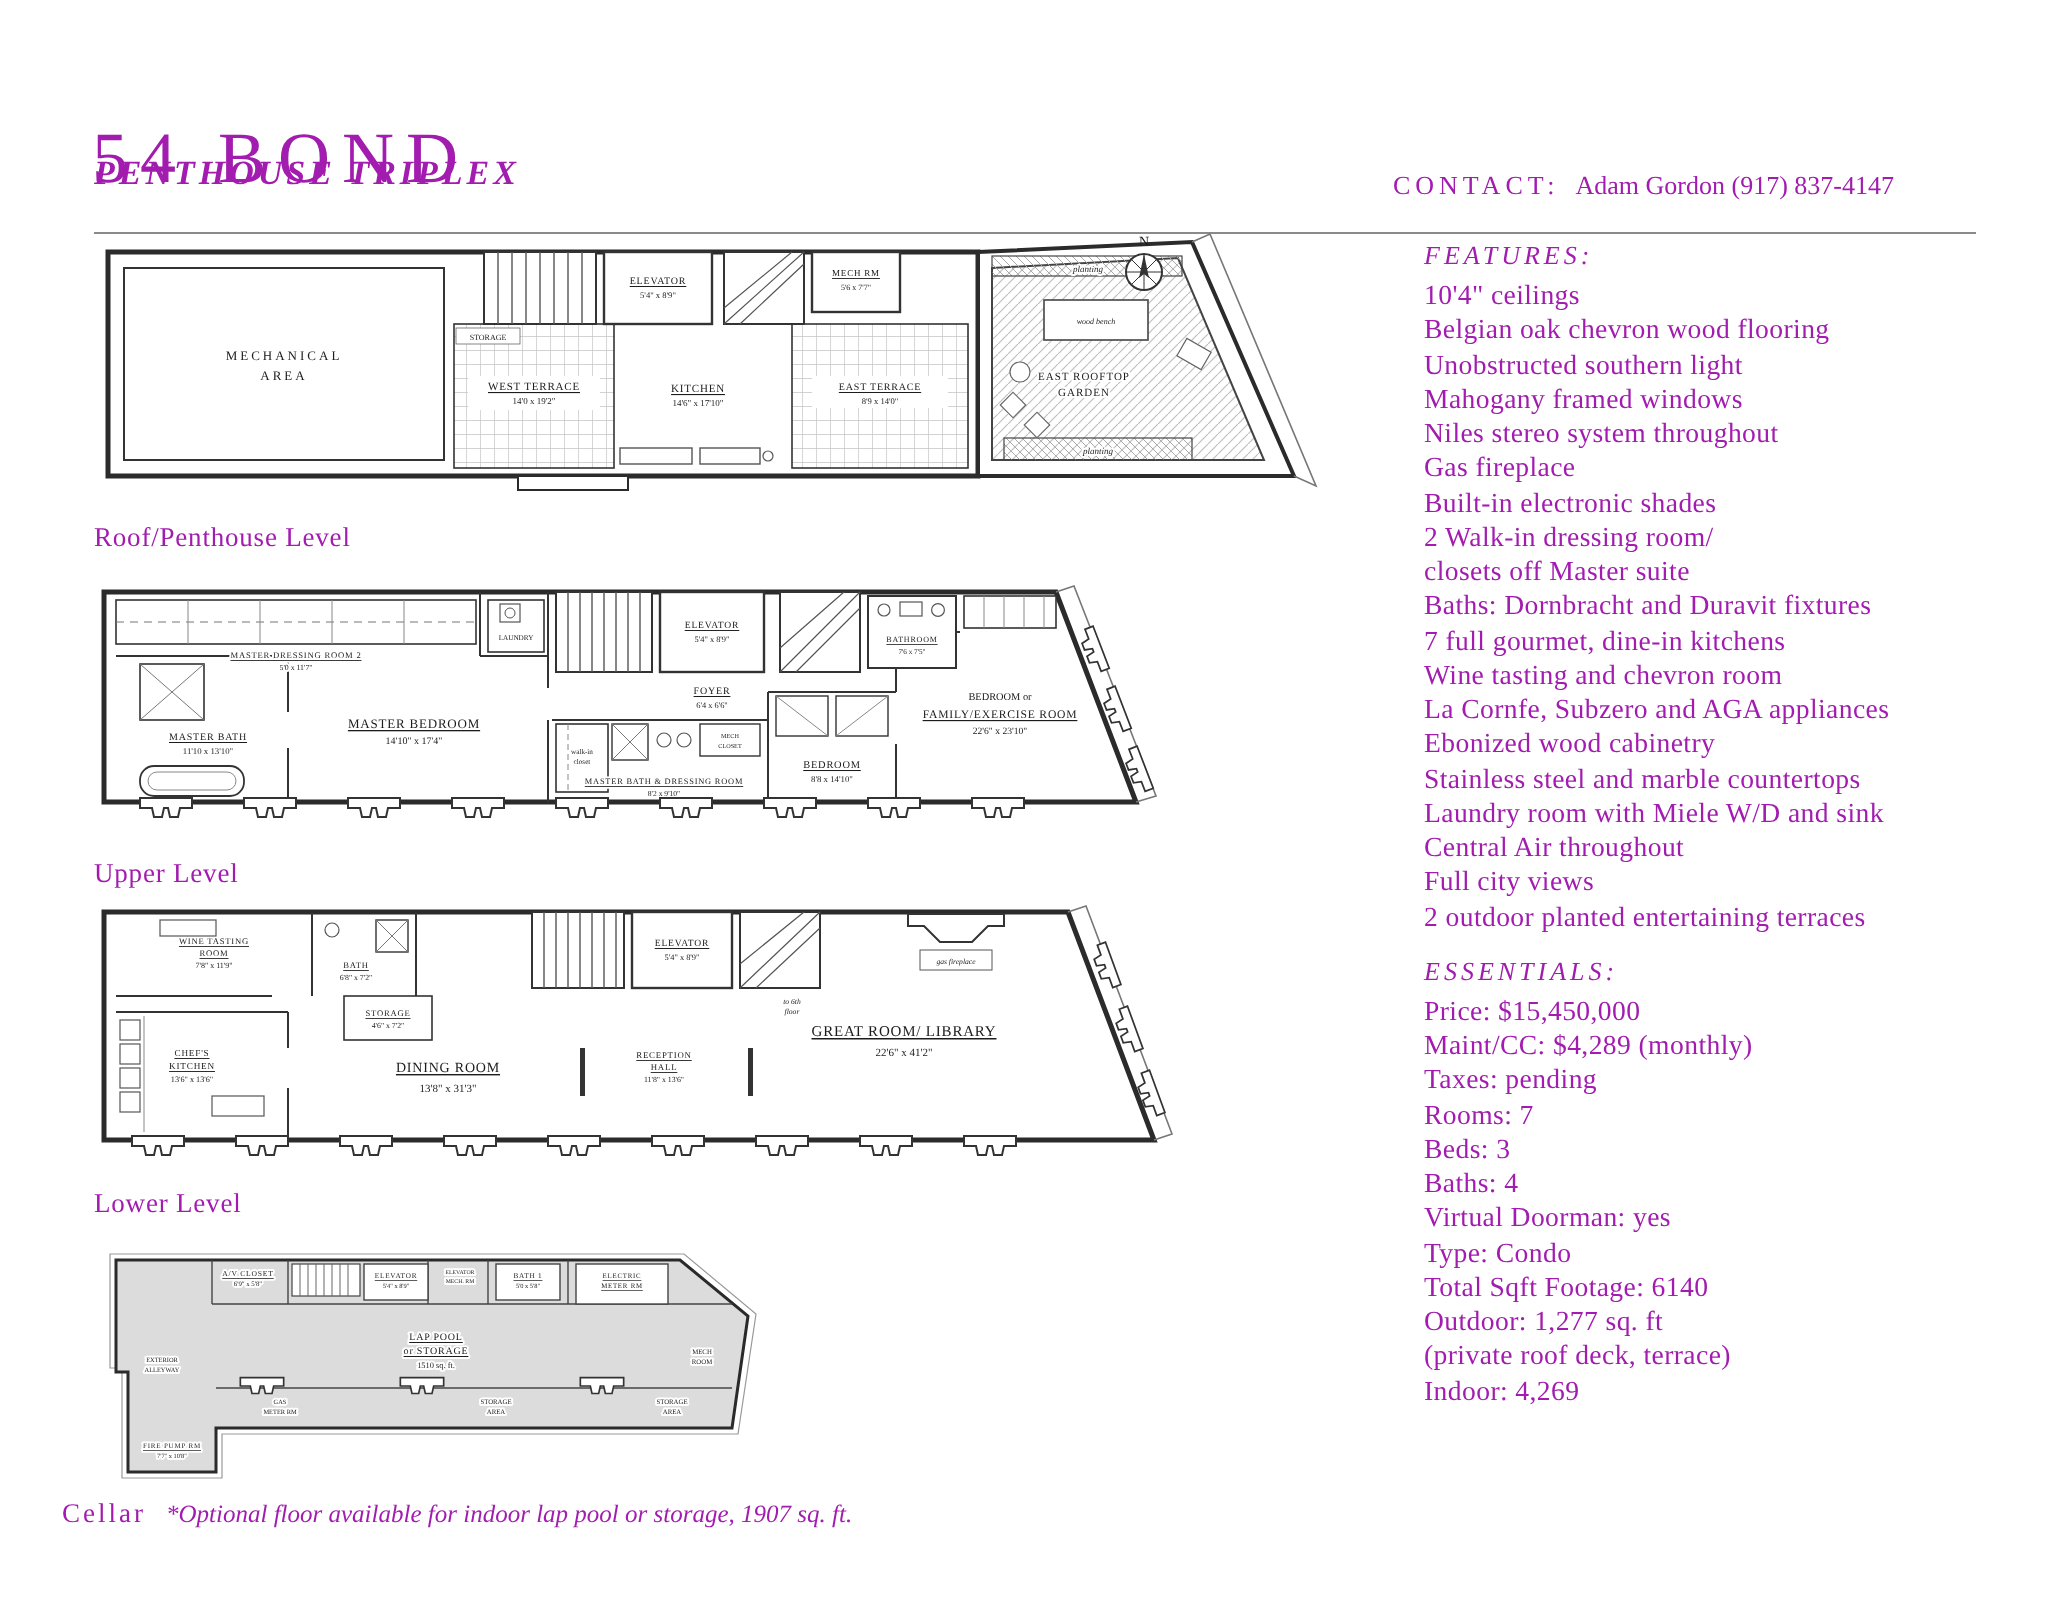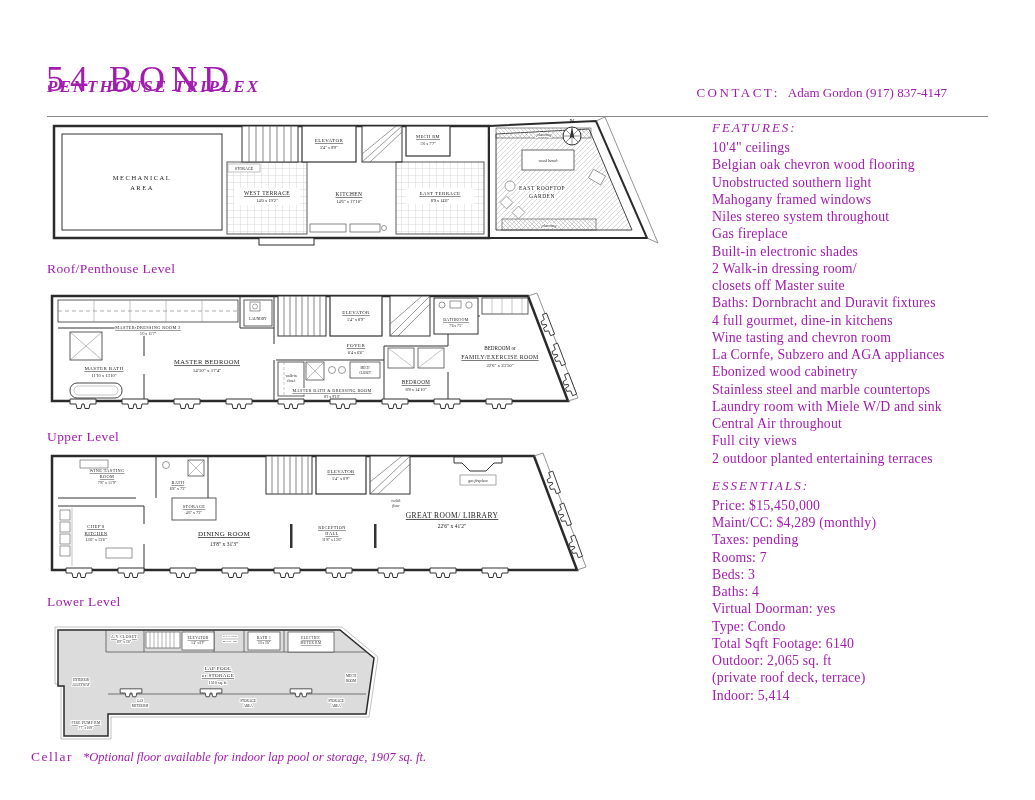--- a/index.html
+++ b/index.html
@@ -407,21 +407,21 @@
       <li>10'4" ceilings</li>
           <li>Belgian oak chevron wood flooring</li>
           <li>Unobstructed southern light</li>
           <li>Mahogany framed windows</li>
           <li>Niles stereo system throughout</li>
           <li>Gas fireplace</li>
           <li>Built-in electronic shades</li>
           <li>2 Walk-in dressing room/</li>
           <li>closets off Master suite</li>
           <li>Baths: Dornbracht and Duravit fixtures</li>
-          <li>4 full gourmet, dine-in kitchens</li>
+          <li>7 full gourmet, dine-in kitchens</li>
           <li>Wine tasting and chevron room</li>
           <li>La Cornfe, Subzero and AGA appliances</li>
           <li>Ebonized wood cabinetry</li>
           <li>Stainless steel and marble countertops</li>
           <li>Laundry room with Miele W/D and sink</li>
           <li>Central Air throughout</li>
           <li>Full city views</li>
           <li>2 outdoor planted entertaining terraces</li>
         </ul>
     </div>
@@ -431,20 +431,20 @@
 
       <li>Price: $15,450,000</li>
           <li>Maint/CC: $4,289 (monthly)</li>
           <li>Taxes: pending</li>
           <li>Rooms: 7</li>
           <li>Beds: 3</li>
           <li>Baths: 4</li>
           <li>Virtual Doorman: yes</li>
           <li>Type: Condo</li>
           <li>Total Sqft Footage: 6140</li>
-          <li>Outdoor: 2,065 sq. ft</li>
+          <li>Outdoor: 1,277 sq. ft</li>
           <li>(private roof deck, terrace)</li>
-          <li>Indoor: 5,414</li>
+          <li>Indoor: 4,269</li>
         </ul>
     </div>
   </aside>
 
 </div>
 
 </body></html>

